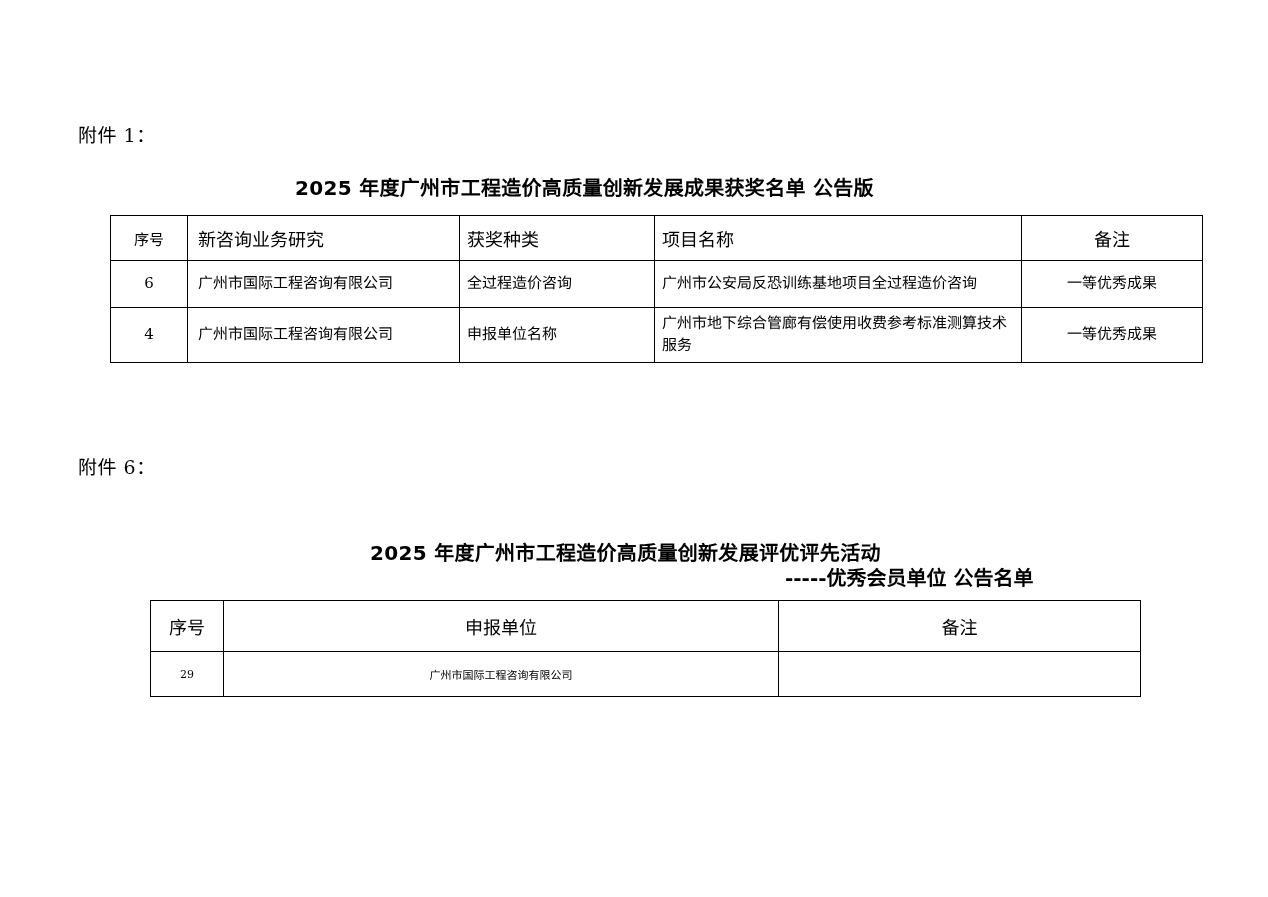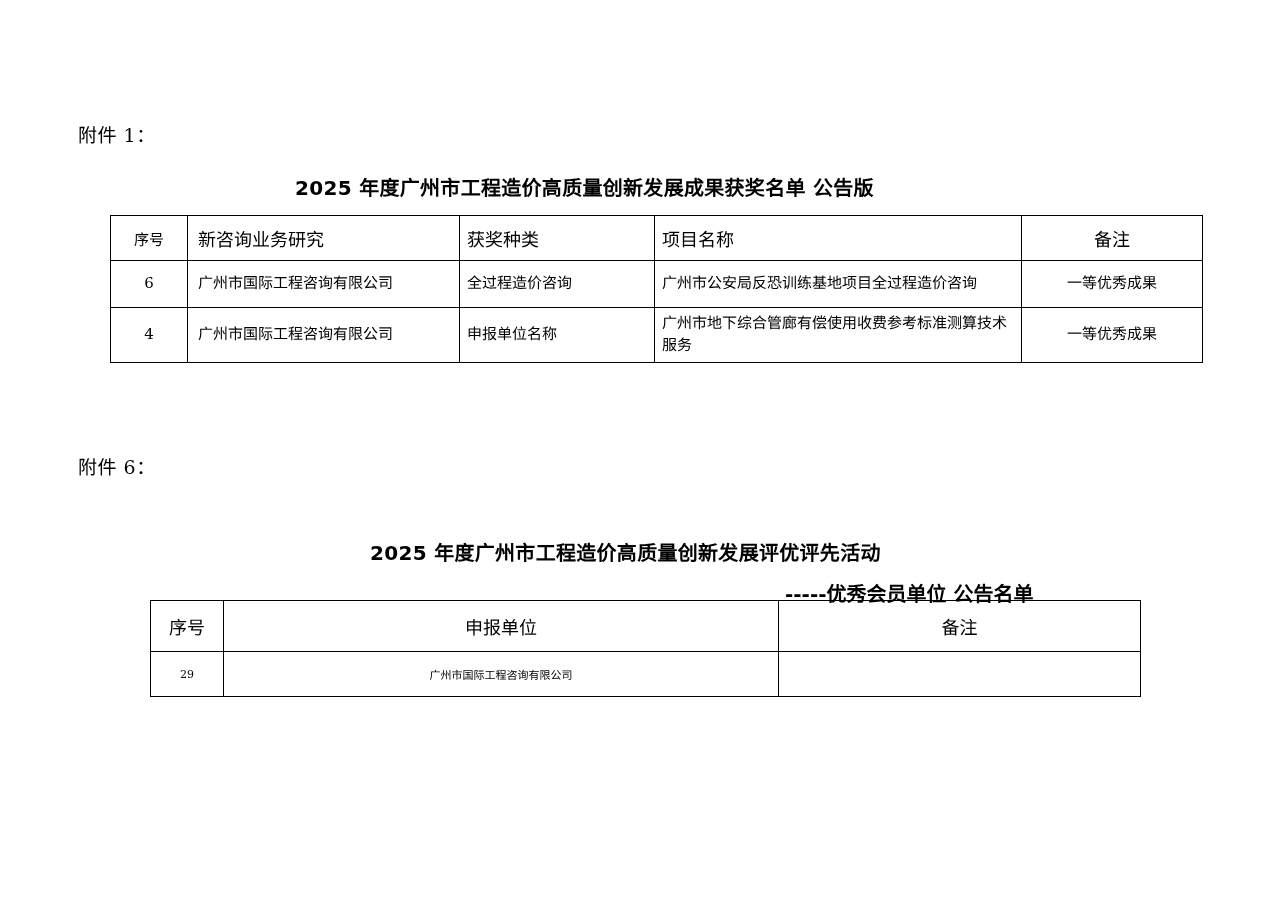--- a/index.html
+++ b/index.html
@@ -43,21 +43,20 @@
   #title1 { left: 295px; top: 172px; }
   #title2 { left: 370px; top: 515px; margin-top: 22px; }
   #subtitle2 {
     position: absolute;
     left: 785px;
     top: 562px;
     font-size: 20px;
     font-weight: bold;
     font-family: "DejaVu Sans", "Liberation Sans", sans-serif;
     white-space: nowrap;
-    margin-top: 16px;
   }
 
   table.doc-table {
     position: absolute;
     border-collapse: collapse;
     table-layout: fixed;
     font-family: "DejaVu Serif", "Liberation Serif", serif;
   }
   table.doc-table td, table.doc-table th {
     border: 1px solid #000000;

